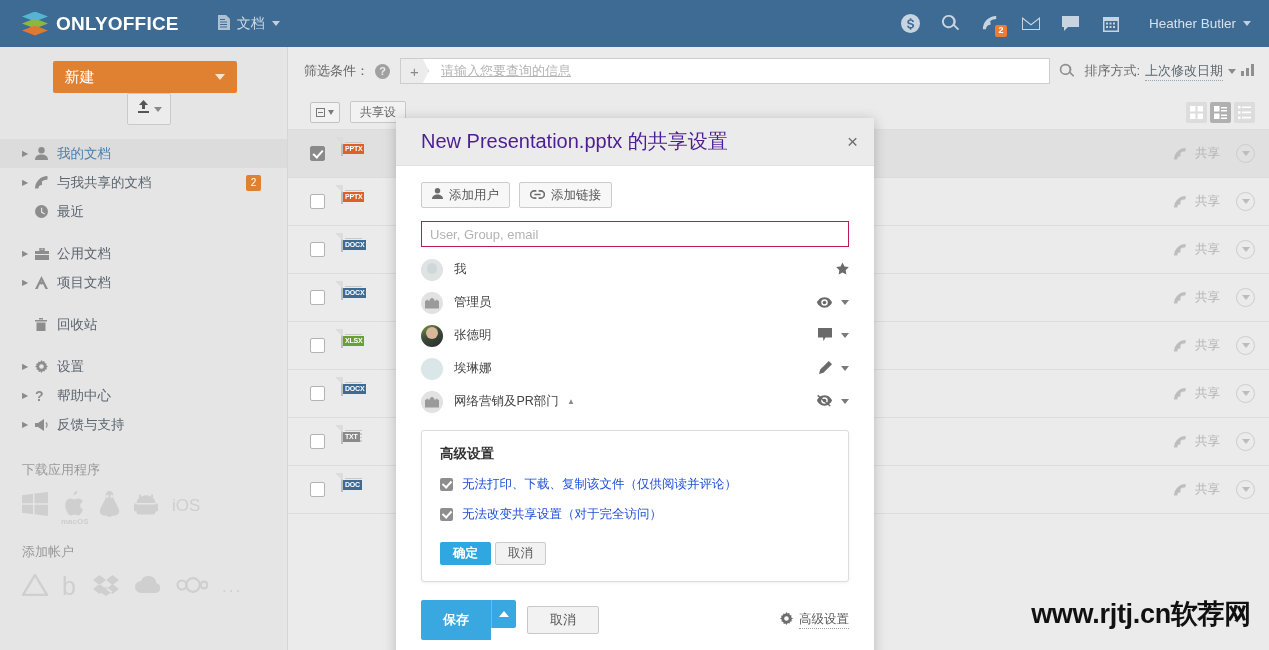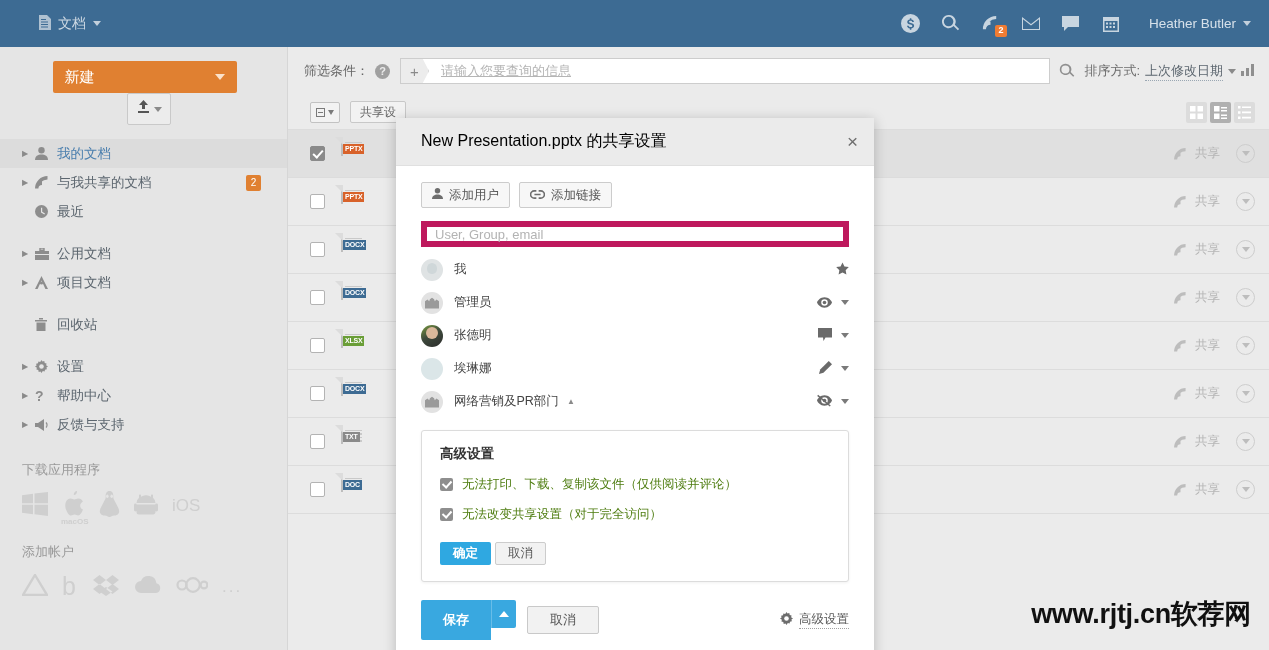--- a/index.html
+++ b/index.html
@@ -178,31 +178,31 @@
 
   
   .modal {
     position: absolute; left: 396px; top: 118px; width: 478px;
     background: #fff; box-shadow: 0 2px 12px rgba(0,0,0,.22); z-index: 50;
   }
   .modal-head {
     height: 48px; background: #ebebeb; display: flex; align-items: center;
     padding: 0 16px 0 25px; border-bottom: 1px solid #e0e0e0;
   }
-  .modal-title { font-size: 16px; color: #000000; }
+  .modal-title { font-size: 20px; color: #4c1d95; }
   .modal-close { margin-left: auto; font-size: 19px; color: #6f6f6f; line-height: 1; }
   .modal-body { padding: 16px 25px 0 25px; }
   .add-btns { display: flex; gap: 9px; }
   .add-btn {
     height: 26px; border: 1px solid #cccccc; background: #f7f7f7; border-radius: 2px;
     font-size: 12.5px; color: #555; display: flex; align-items: center; padding: 0 10px; gap: 6px;
   }
   .add-btn svg { fill: #6d6d6d; }
   .user-input {
-    margin-top: 13px; width: 428px; height: 26px; border: 6px solid #be185d; background: #fff;
+    margin-top: 13px; width: 428px; height: 26px; border: 1px solid #be185d; background: #fff;
     font-size: 13px; color: #b3b3b3; display: flex; align-items: center; padding-left: 8px;
   }
   .ulist { margin-top: 6px; }
   .urow { height: 33px; display: flex; align-items: center; }
   .avatar {
     width: 22px; height: 22px; border-radius: 50%; flex: 0 0 22px; overflow: hidden;
     background: #dfe3e4; position: relative;
   }
   .avatar.face::after {
     content: ''; position: absolute; left: 6px; top: 4px; width: 10px; height: 11px;
@@ -227,21 +227,21 @@
   .uperm svg { fill: #6a6a6a; }
   .uperm .caret { border-left: 4px solid transparent; border-right: 4px solid transparent;
     border-top: 5px solid #7a7a7a; }
 
   .adv-panel {
     margin: 12px 0 0 0; width: 428px; border: 1px solid #dcdcdc; border-radius: 3px;
     padding: 14px 18px 16px 18px; background: #fff;
     box-shadow: 0 1px 3px rgba(0,0,0,.06);
   }
   .adv-title { font-size: 13.5px; color: #333; font-weight: bold; }
-  .adv-opt { display: flex; align-items: center; margin-top: 13px; font-size: 12.5px; color: #4d7c0f; }
+  .adv-opt { display: flex; align-items: center; margin-top: 13px; font-size: 12.5px; color: #1d4ed8; }
   .adv-chk {
     width: 13px; height: 13px; background: #8e8e8e; border-radius: 2px; position: relative;
     flex: 0 0 13px; margin-right: 9px;
   }
   .adv-chk::after {
     content: ''; position: absolute; left: 4px; top: 1px; width: 4px; height: 7px;
     border: solid #fff; border-width: 0 2px 2px 0; transform: rotate(42deg);
   }
   .adv-btns { display: flex; gap: 4px; margin-top: 19px; }
   .btn-primary {
@@ -280,20 +280,28 @@
     position: absolute; right: 18px; bottom: 18px; font-size: 27px; font-weight: bold;
     color: #111; letter-spacing: -.3px; z-index: 60;
   }
 </style>
 </head>
 <body>
 
 <div class="app">
 
   <div class="header">
+    <div class="logo-wrap">
+      <span class="logo-mark">
+          <i></i>
+          <i></i>
+          <i></i>
+        </span>
+      <span class="logo-text">ONLYOFFICE</span>
+    </div>
     <div class="module-link">
       <span class="mi">
         <svg width="13" height="15" viewBox="0 0 13 15">
             <path fill="#c3d0dc" d="M1 0h8l4 4v11H1z"></path>
             <path fill="#3d6b93" d="M3 4h5v1H3zM3 6.5h7v1H3zM3 9h7v1H3zM3 11.5h7v1H3z"></path>
           </svg>
       </span>
       <span>文档</span>
       <i class="caret-dn"></i>
     </div>

